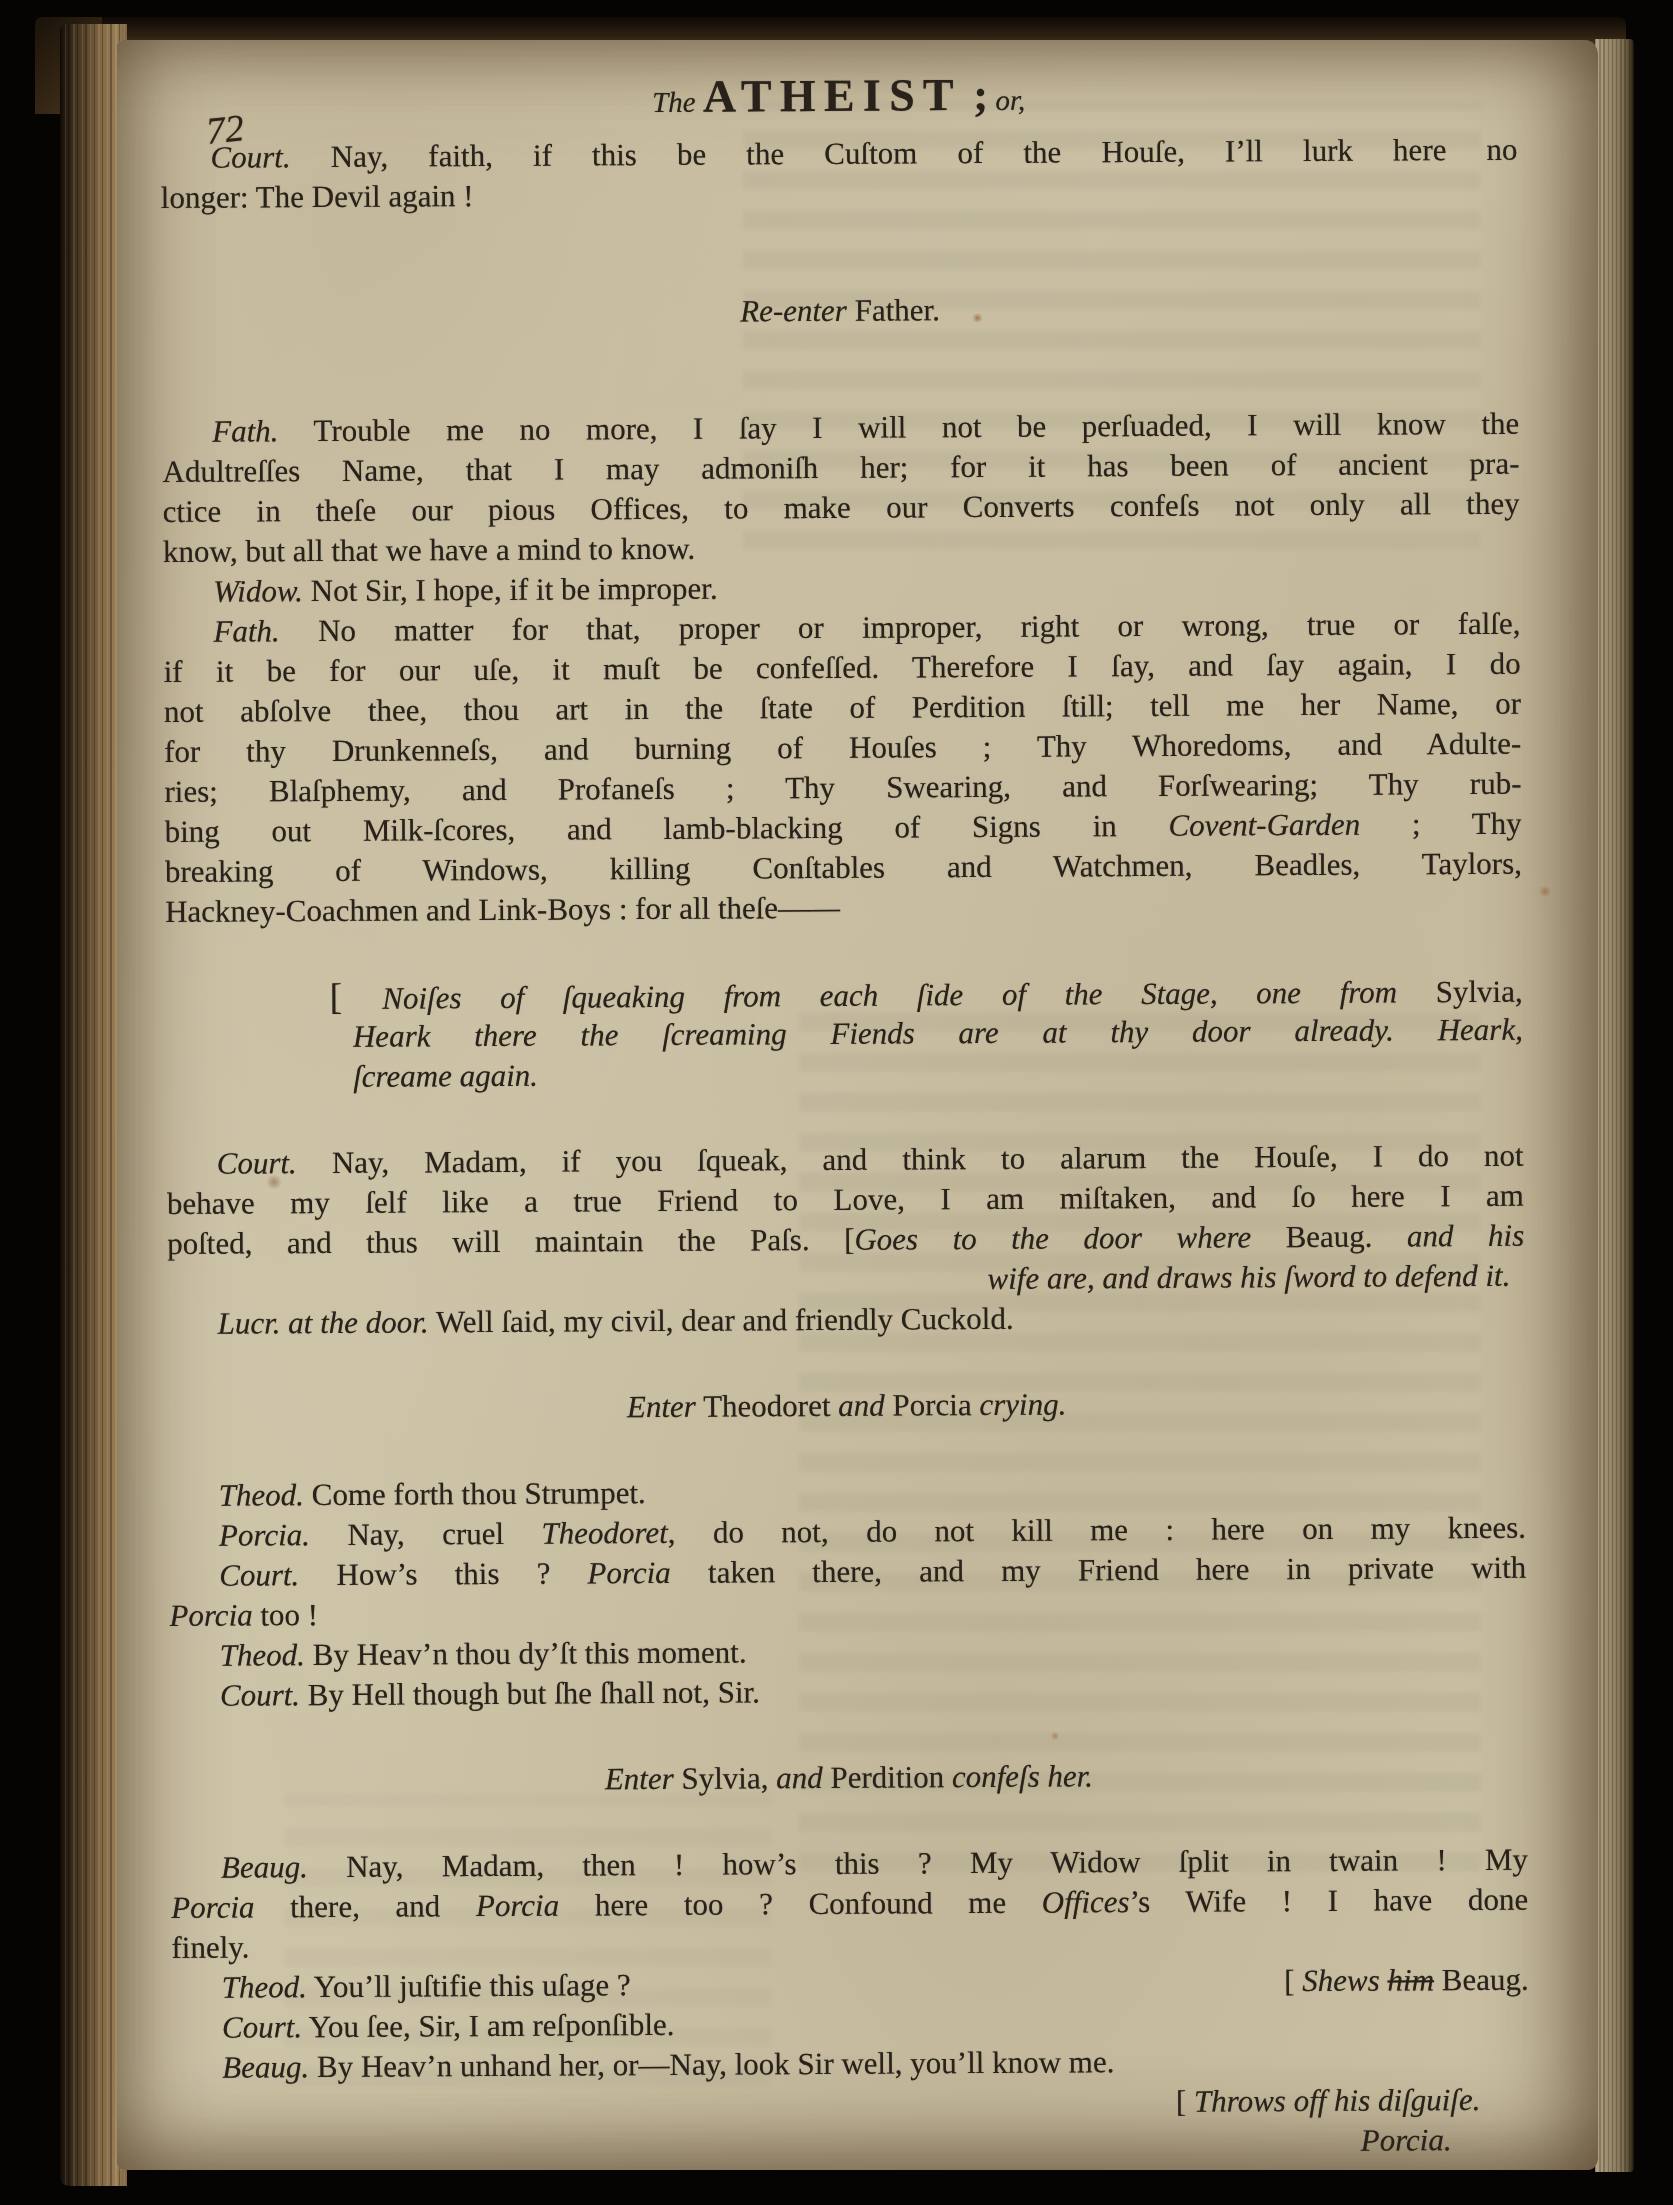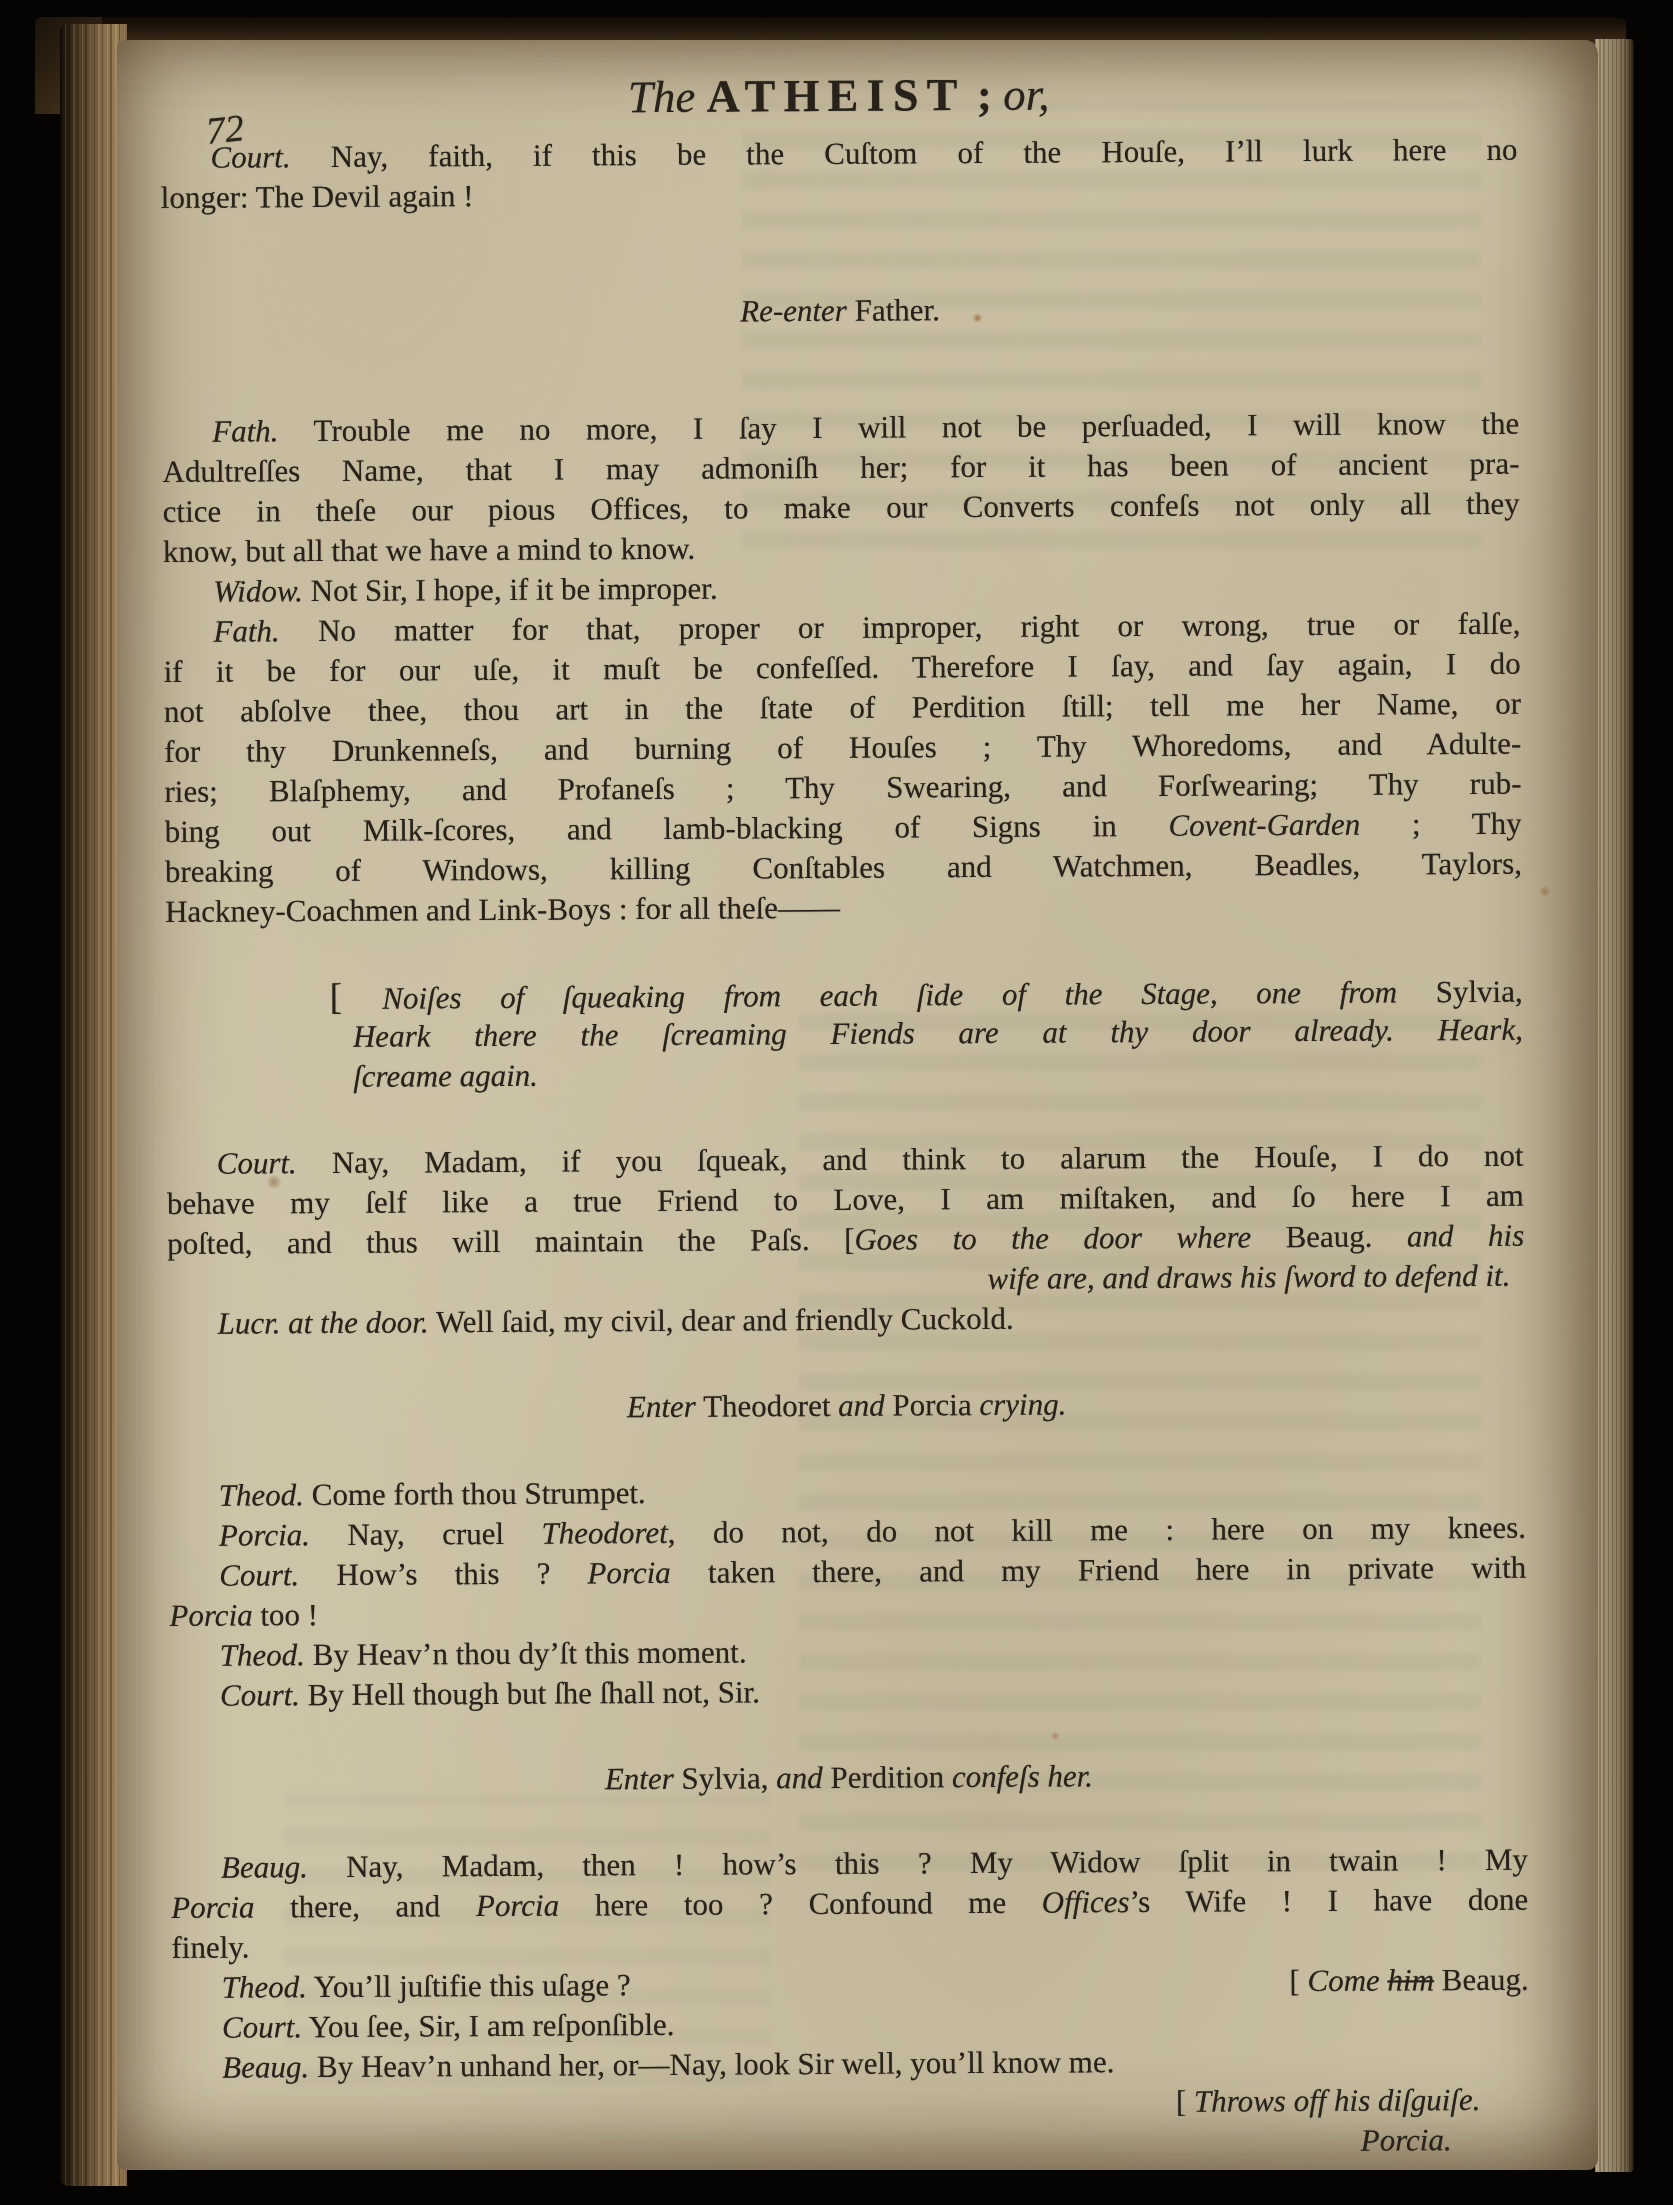--- a/index.html
+++ b/index.html
@@ -51,21 +51,21 @@
   .s1{left:855px;top:273px;width:11px;height:9.7px;background:radial-gradient(circle,rgba(150,88,40,.7),transparent 70%);}
   .s2{left:1421px;top:846px;width:14px;height:11px;background:radial-gradient(circle,rgba(148,92,44,.55),transparent 70%);}
   .s3{left:148px;top:1135px;width:18px;height:14px;background:radial-gradient(circle,rgba(120,85,45,.5),transparent 70%);}
   .s4{left:933px;top:1692px;width:9.7px;height:8.4px;background:radial-gradient(circle,rgba(150,92,42,.5),transparent 70%);}
 
   
   .textcol{position:absolute;left:43px;top:28px;width:1357px;color:#28221a;
            transform:rotate(-0.35deg);transform-origin:top left;
            text-shadow:0 0 1px rgba(40,33,24,.55);}
   .running{height:70px;line-height:64px;text-align:center;white-space:nowrap;}
-  .hd-the{font-style:italic;font-size:45px;}
+  .hd-the{font-style:italic;font-size:29px;}
   .hd-caps{font-size:46px;font-weight:bold;letter-spacing:.18em;}
   .hd-semi{font-size:45px;font-weight:bold;}
   .pageno{position:absolute;left:89px;top:67px;font-size:38px;font-style:italic;
           transform:rotate(-6deg);color:#2b241a;text-shadow:0 0 1.4px rgba(40,33,24,.5);}
 
   .ln{position:relative;height:40px;line-height:40px;font-size:31px;overflow:hidden;}
   .ln.j{text-align:justify;}
   .ln.j::after{content:"";display:inline-block;width:100%;height:0;vertical-align:top;}
   .ln.first{text-indent:50px;}
   .ln.center{text-align:center;}
@@ -133,21 +133,21 @@
           <div class="ln first gap-md"><span class="seg it">Theod.</span><span class="seg "> Come forth thou Strumpet.</span></div>
           <div class="ln first j"><span class="seg it">Porcia.</span><span class="seg "> Nay, cruel </span><span class="seg it">Theodoret</span><span class="seg ">, do not, do not kill me :  here on my knees.</span></div>
           <div class="ln first j"><span class="seg it">Court.</span><span class="seg "> How’s this ? </span><span class="seg it">Porcia</span><span class="seg "> taken there, and my Friend here in private with</span></div>
           <div class="ln "><span class="seg it">Porcia</span><span class="seg "> too !</span></div>
           <div class="ln first"><span class="seg it">Theod.</span><span class="seg "> By Heav’n thou dy’ſt this moment.</span></div>
           <div class="ln first"><span class="seg it">Court.</span><span class="seg "> By Hell though but ſhe ſhall not, Sir.</span></div>
           <div class="ln center gap-md"><span class="seg it">Enter</span><span class="seg "> Sylvia, </span><span class="seg it">and</span><span class="seg "> Perdition </span><span class="seg it">confeſs her.</span></div>
           <div class="ln first j gap-md"><span class="seg it">Beaug.</span><span class="seg "> Nay, Madam, then !  how’s this ?  My Widow ſplit in twain !  My</span></div>
           <div class="ln j"><span class="seg it">Porcia</span><span class="seg "> there, and </span><span class="seg it">Porcia</span><span class="seg "> here too ?  Confound me </span><span class="seg it">Offices</span><span class="seg ">’s Wife !  I have done</span></div>
           <div class="ln "><span class="seg ">finely.</span></div>
-          <div class="ln first"><span class="seg it">Theod.</span><span class="seg "> You’ll juſtifie this uſage ?</span><span class="right-sd"><span class="seg ">[ </span><span class="seg it">Come </span><span class="seg it strike">him</span><span class="seg "> Beaug.</span></span></div>
+          <div class="ln first"><span class="seg it">Theod.</span><span class="seg "> You’ll juſtifie this uſage ?</span><span class="right-sd"><span class="seg ">[ </span><span class="seg it">Shews </span><span class="seg it strike">him</span><span class="seg "> Beaug.</span></span></div>
           <div class="ln first"><span class="seg it">Court.</span><span class="seg "> You ſee, Sir, I am reſponſible.</span></div>
           <div class="ln first"><span class="seg it">Beaug.</span><span class="seg "> By Heav’n unhand her, or—Nay, look Sir well, you’ll know me.</span></div>
           <div class="ln right pr70"><span class="seg ">[ </span><span class="seg it">Throws off his diſguiſe.</span></div>
           <div class="ln right catch"><span class="seg it">Porcia.</span></div>
         </div>
     </div>
   </div>
 </div>
 
 

